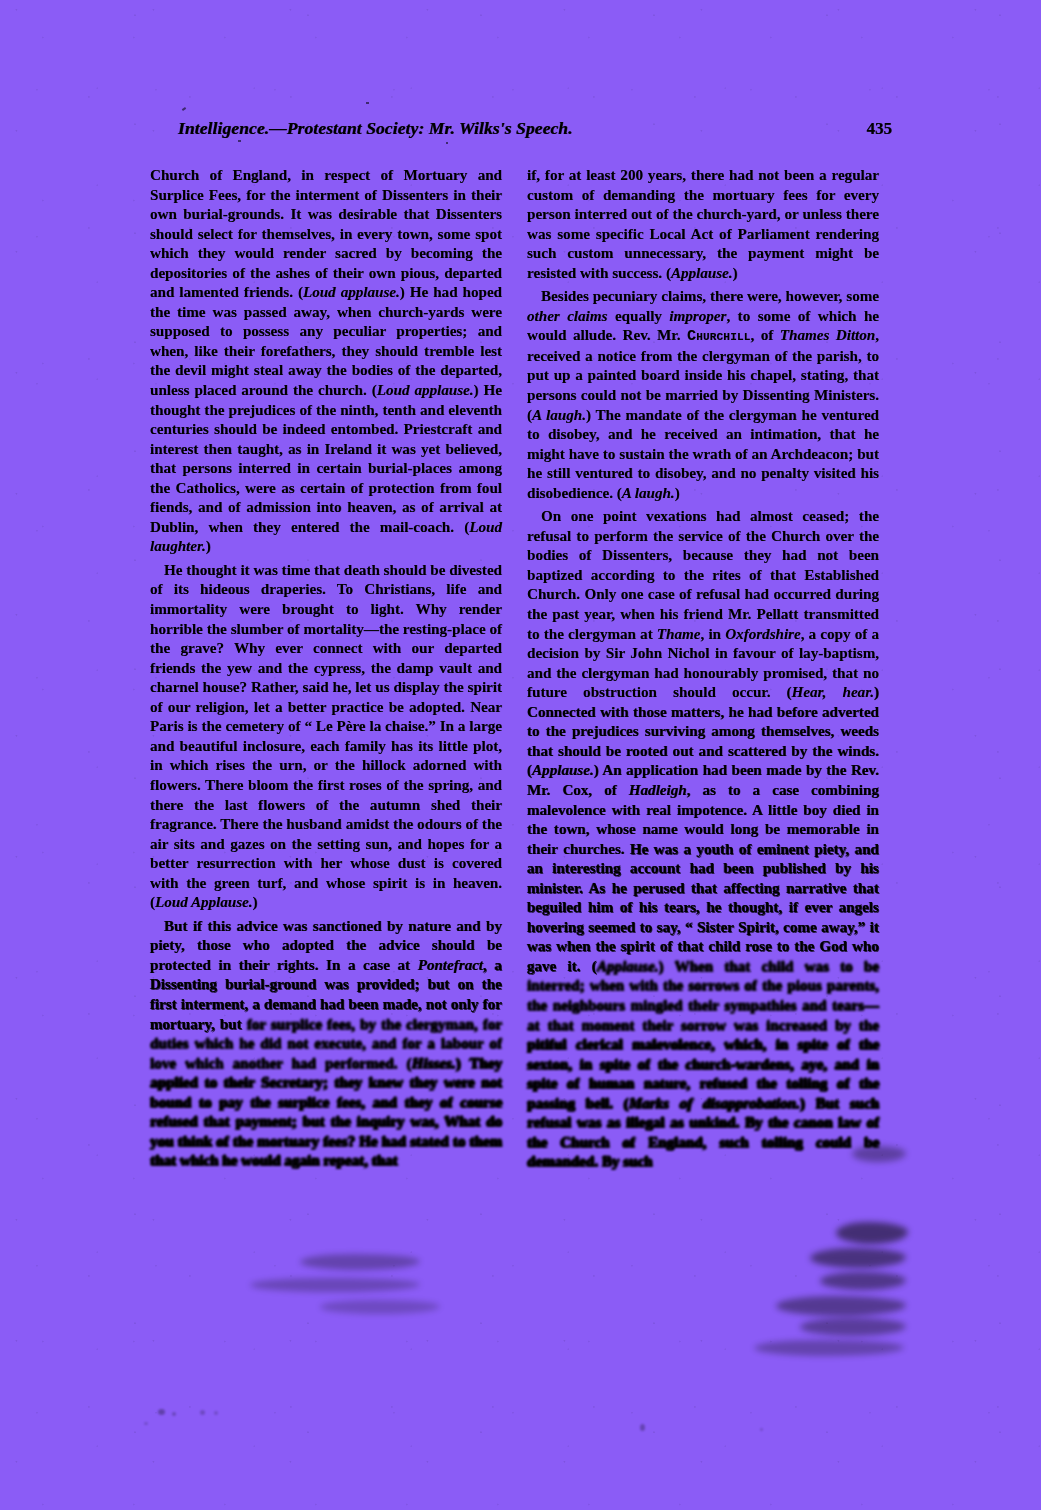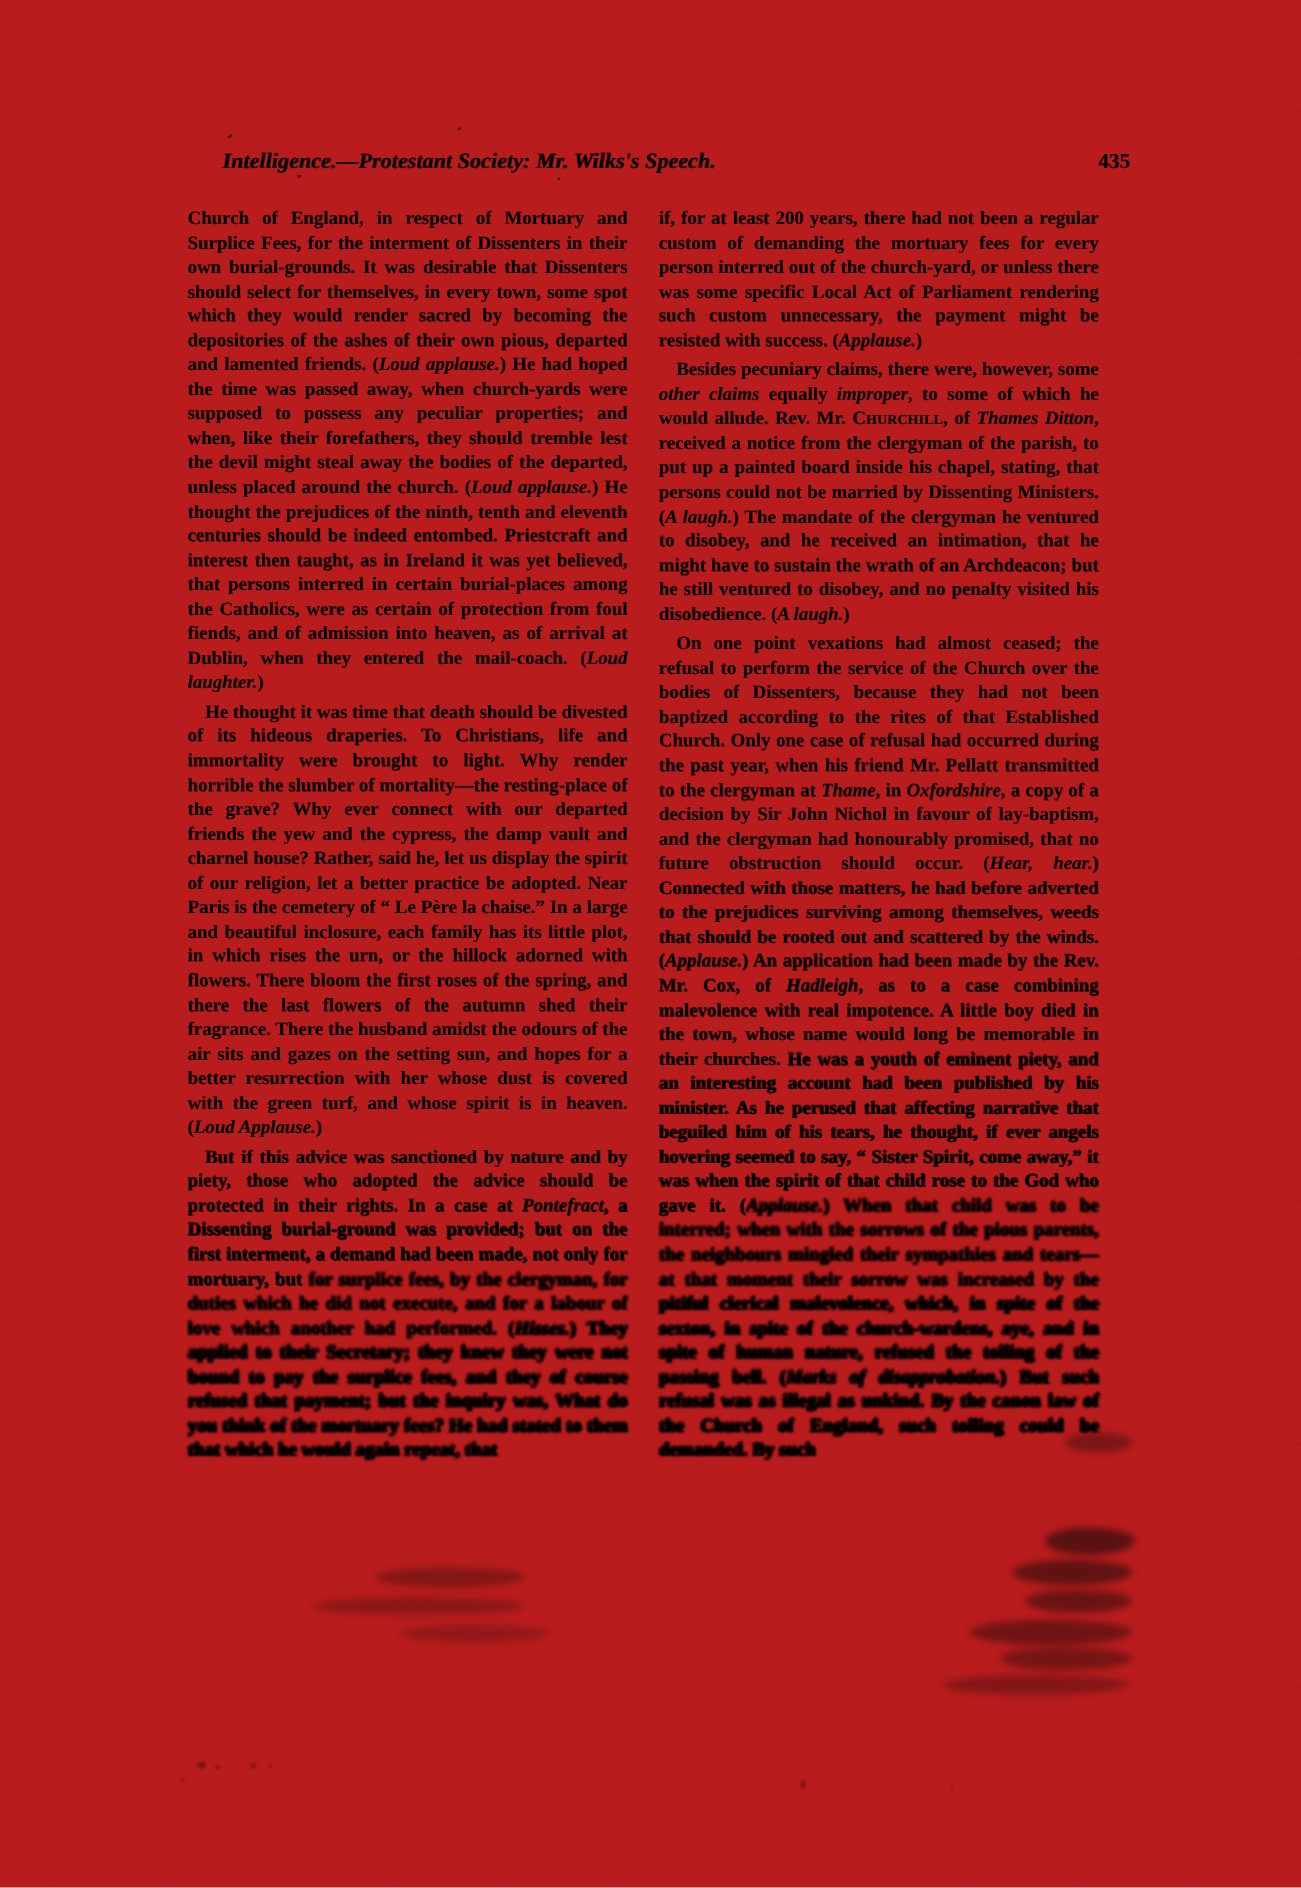--- a/index.html
+++ b/index.html
@@ -14,21 +14,21 @@
     overflow: hidden;
     font-family: "Liberation Serif", "DejaVu Serif", serif;
     color: #000000;
     position: relative;
   }
 
   
   #page {
     position: absolute;
     inset: 0;
-    background: #b91c1c;
+    background: #8b5cf6;
   }
 
   
   #speckle {
     position: absolute;
     inset: 0;
     pointer-events: none;
     opacity: .30;
     background-image:
       radial-gradient(circle at 12% 8%,  rgba(0,0,0,.30) .6px, transparent 1.2px),
@@ -55,21 +55,21 @@
     font-style: italic;
     font-weight: bold;
     font-size: 17.5px;
     letter-spacing: .1px;
     white-space: nowrap;
     filter: blur(.25px);
     text-shadow: .5px .4px 0 rgba(0,0,0,.55), -.4px .3px 0 rgba(0,0,0,.35);
   }
   #runhead .rh-page {
     position: absolute;
-    right: 0;
+    right: 12px;
     top: 1px;
     font-weight: bold;
     font-size: 17px;
     filter: blur(.25px);
     text-shadow: .5px .4px 0 rgba(0,0,0,.5);
   }
 
   
   .fleck { position:absolute; background:#000; opacity:.55; }
 
@@ -103,21 +103,21 @@
   
   .col, #runhead {
     -webkit-font-smoothing: none;
   }
   .blk {
     font-weight: bold;
     filter: blur(.18px);
     text-shadow: .35px .25px 0 rgba(0,0,0,.40);
   }
   i, em { font-style: italic; }
-  .sc { font-variant: small-caps; letter-spacing: .2px; }
+  .sc { font-variant: small-caps; letter-spacing: .2px; font-family: Liberation Mono, monospace; }
 
   
   .deg1 { filter: blur(.35px); text-shadow: .5px .35px 0 rgba(0,0,0,.55), -.4px .2px 0 rgba(0,0,0,.3); }
   .deg2 { filter: blur(.55px) contrast(1.25); text-shadow: .7px .5px 0 rgba(0,0,0,.7), -.6px .35px 0 rgba(0,0,0,.5), .2px -.5px 0 rgba(0,0,0,.35); font-family: Liberation Serif, serif; }
   .deg3 { filter: blur(.8px) contrast(1.5); text-shadow: .9px .6px 0 rgba(0,0,0,.85), -.8px .5px 0 rgba(0,0,0,.65), .4px -.7px 0 rgba(0,0,0,.5), -.3px .9px 0 rgba(0,0,0,.45); }
   .deg4 { filter: blur(1.05px) contrast(1.8); text-shadow: 1.1px .8px 0 rgba(0,0,0,.95), -1px .6px 0 rgba(0,0,0,.8), .6px -.9px 0 rgba(0,0,0,.65), -.5px 1.1px 0 rgba(0,0,0,.6), 1.4px .2px 0 rgba(0,0,0,.45); }
 
   
   .blot {
     position: absolute;

